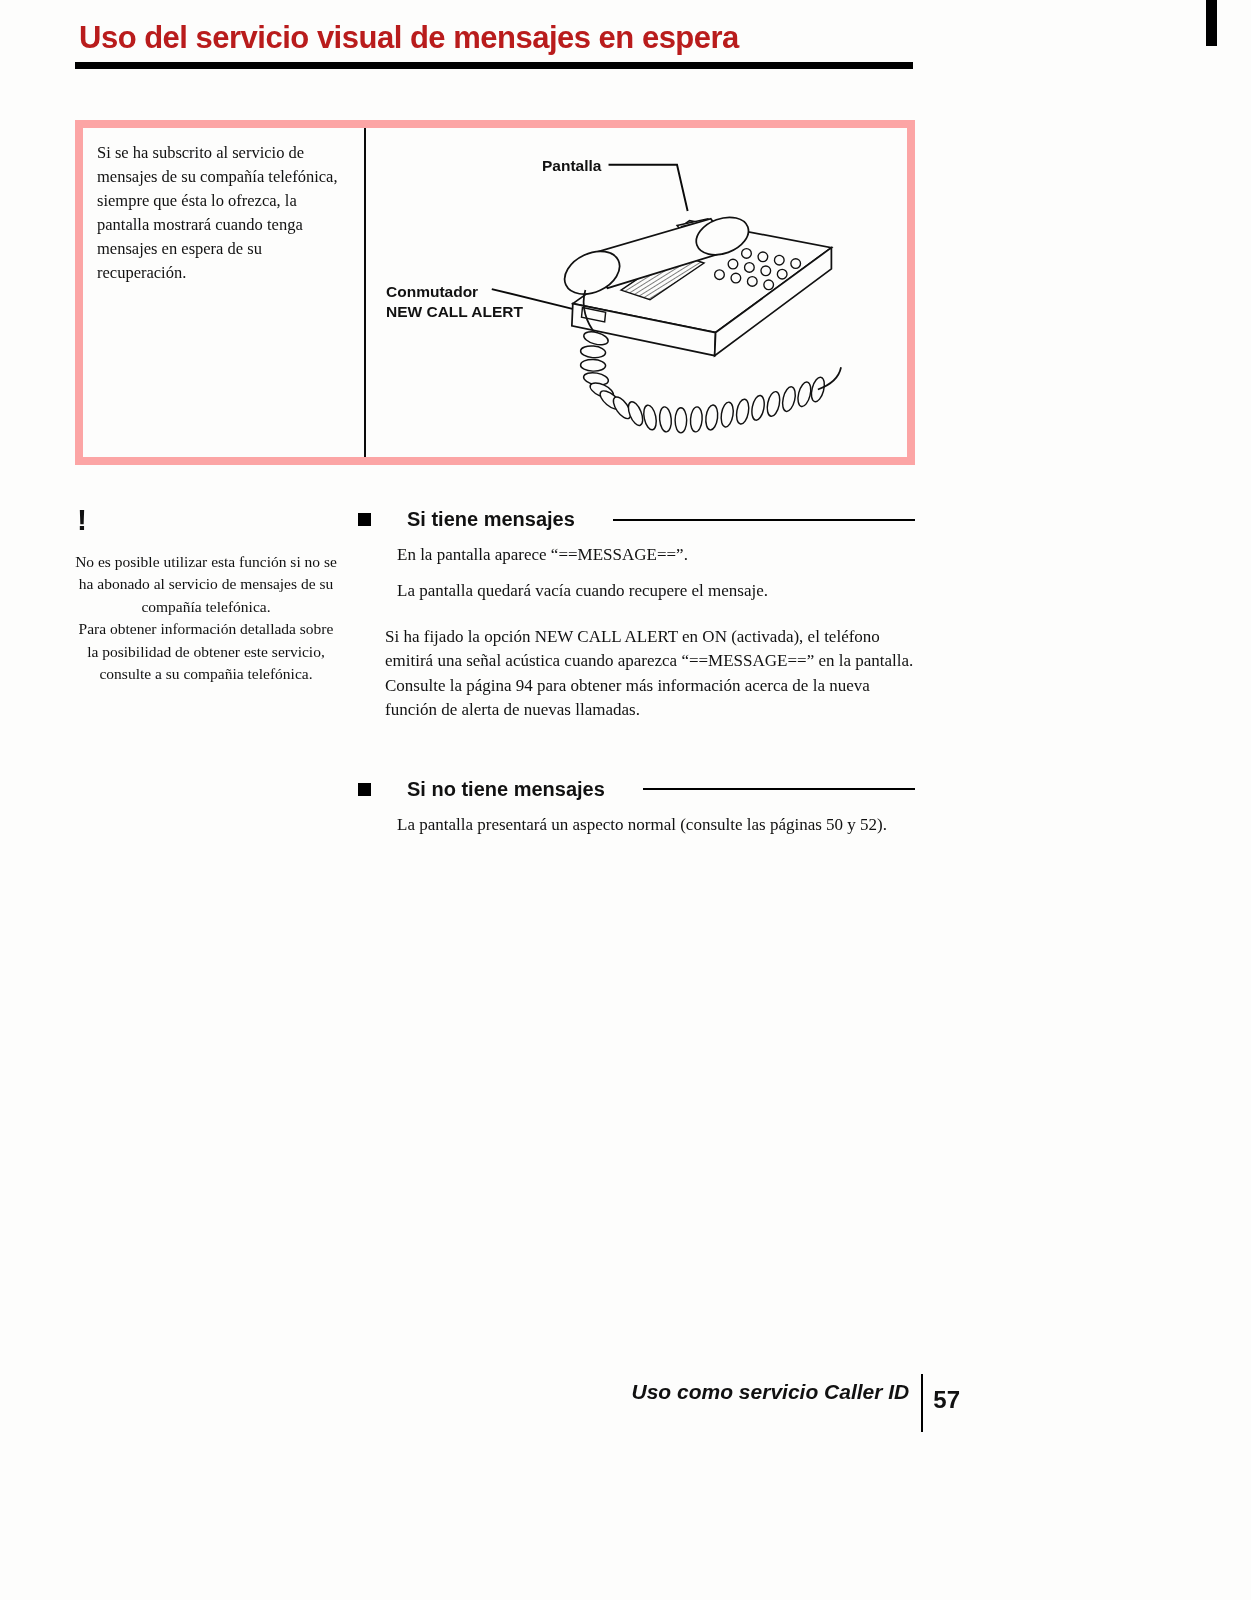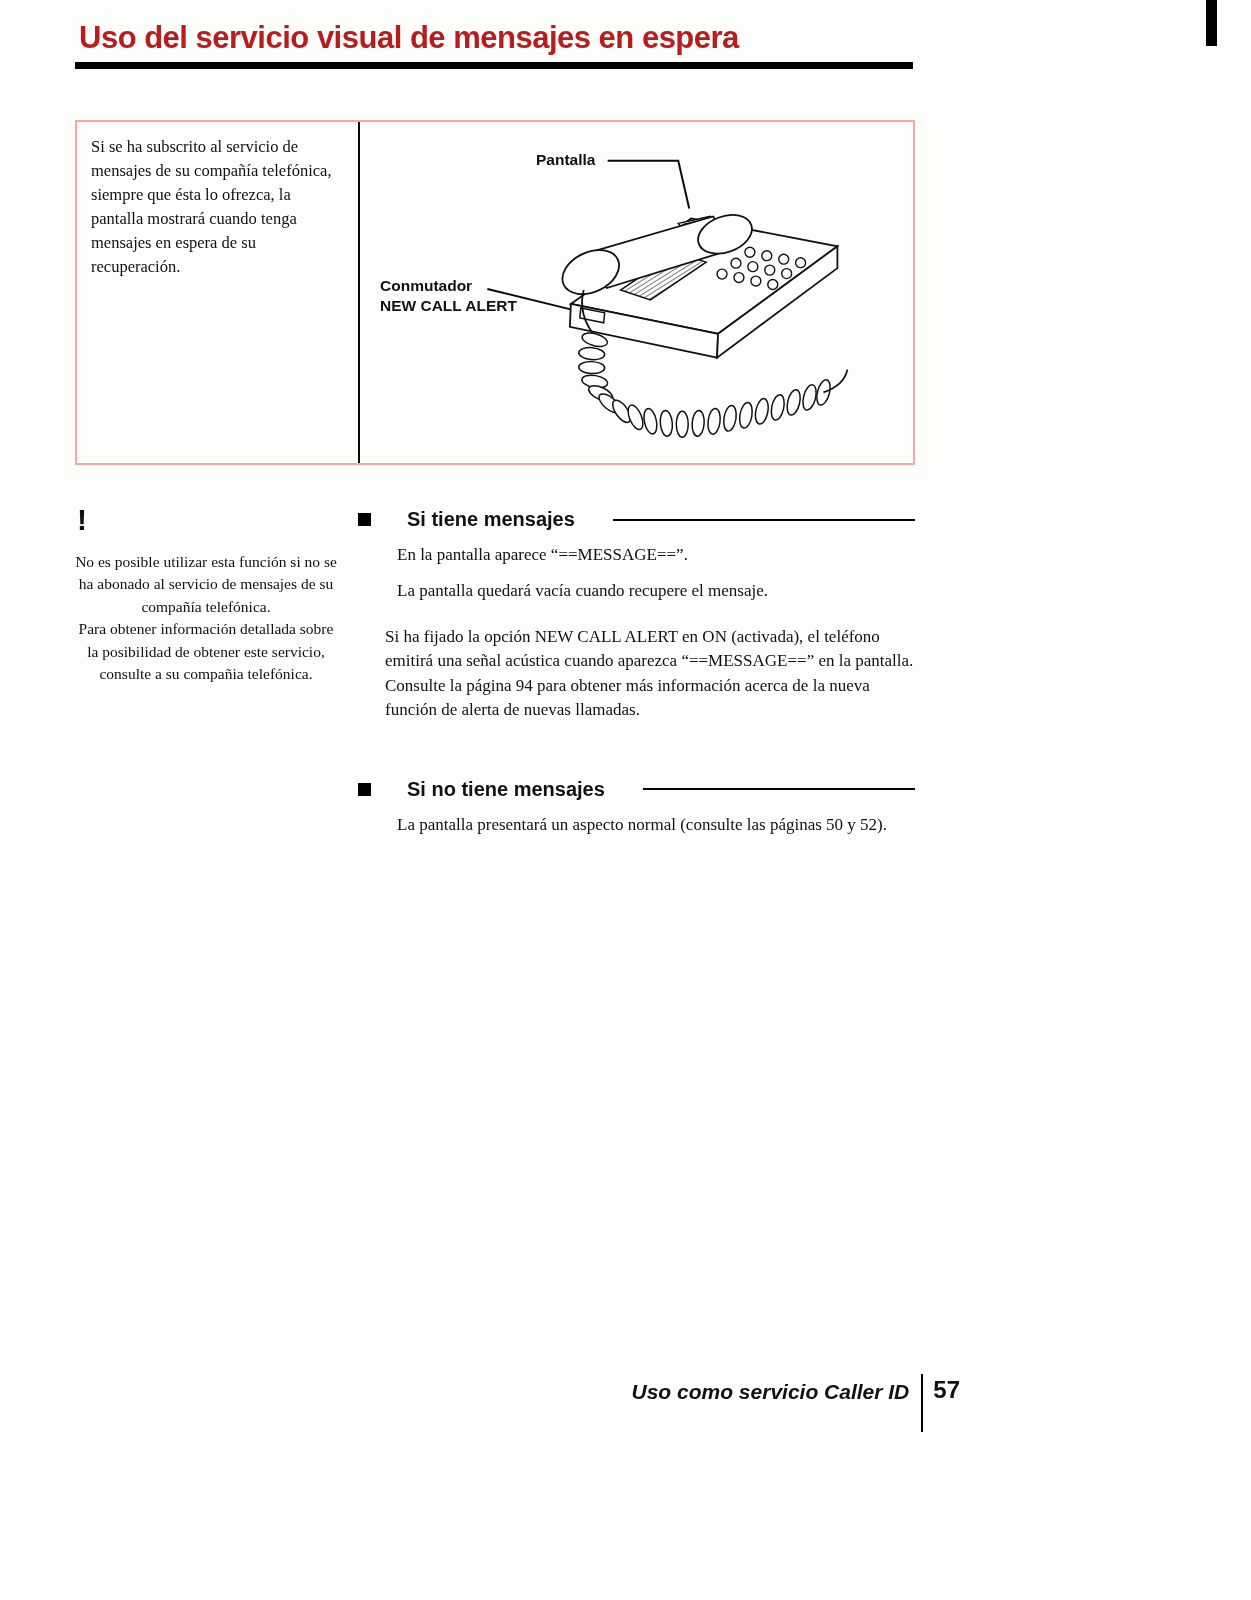--- a/index.html
+++ b/index.html
@@ -21,21 +21,21 @@
     position:absolute; left:75px; top:16px; margin:4px;
     font-family:"Liberation Sans", sans-serif;
     font-weight:bold; font-size:31px; letter-spacing:-0.5px;
     color:#b91c1c;
   }
   .title-rule { position:absolute; left:75px; top:62px; width:838px; height:7px; background:#000; }
 
   
   .figure-box {
     position:absolute; left:75px; top:120px; width:840px; height:345px;
-    border:2px solid #fca5a5; box-sizing:border-box;
+    border:8px solid #fca5a5; box-sizing:border-box;
     display:flex;
   }
   .figure-left {
     width:283px; box-sizing:border-box;
     border-right:2px solid #0a0a0a;
     padding:13px 16px 0 14px;
     font-size:16.5px; line-height:1.45;
   }
   .figure-left p { margin:0; }
   .figure-right { flex:1; position:relative; }
@@ -82,21 +82,21 @@
     display:flex; justify-content:flex-end; align-items:flex-start;
   }
   .footer-section {
     font-family:"Liberation Sans", sans-serif;
     font-weight:bold; font-style:italic; font-size:21px;
     margin-top:6px;
   }
   .footer-bar { width:2px; height:58px; background:#000; margin:0 10px 0 12px; flex:none; }
   .footer-num {
     font-family:"Liberation Sans", sans-serif;
-    font-weight:bold; font-size:24px; margin-top:2px;
+    font-weight:bold; font-size:24px; margin-top:12px;
   }
 </style>
 </head>
 <body>
 
 <div class="page">
 
   <div class="corner-mark"></div>
 
   <h1 class="page-title">Uso del servicio visual de mensajes en espera</h1>

